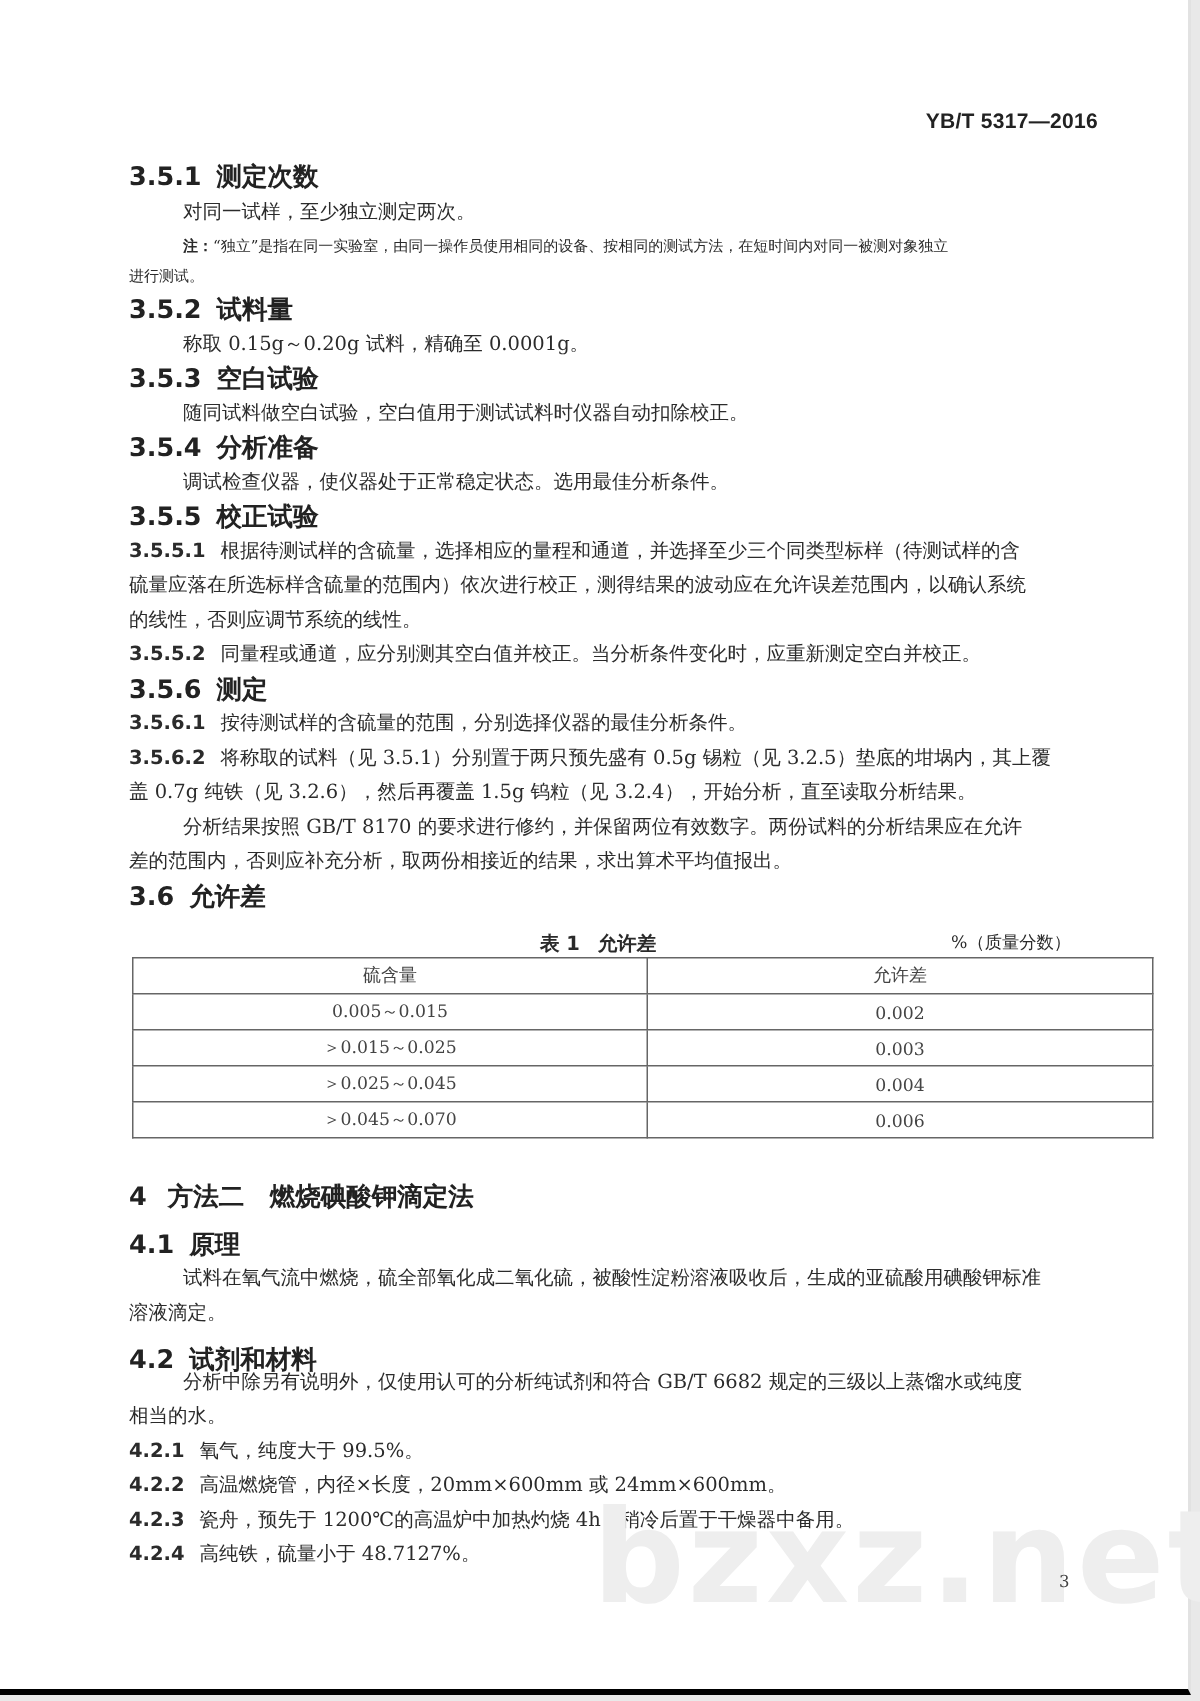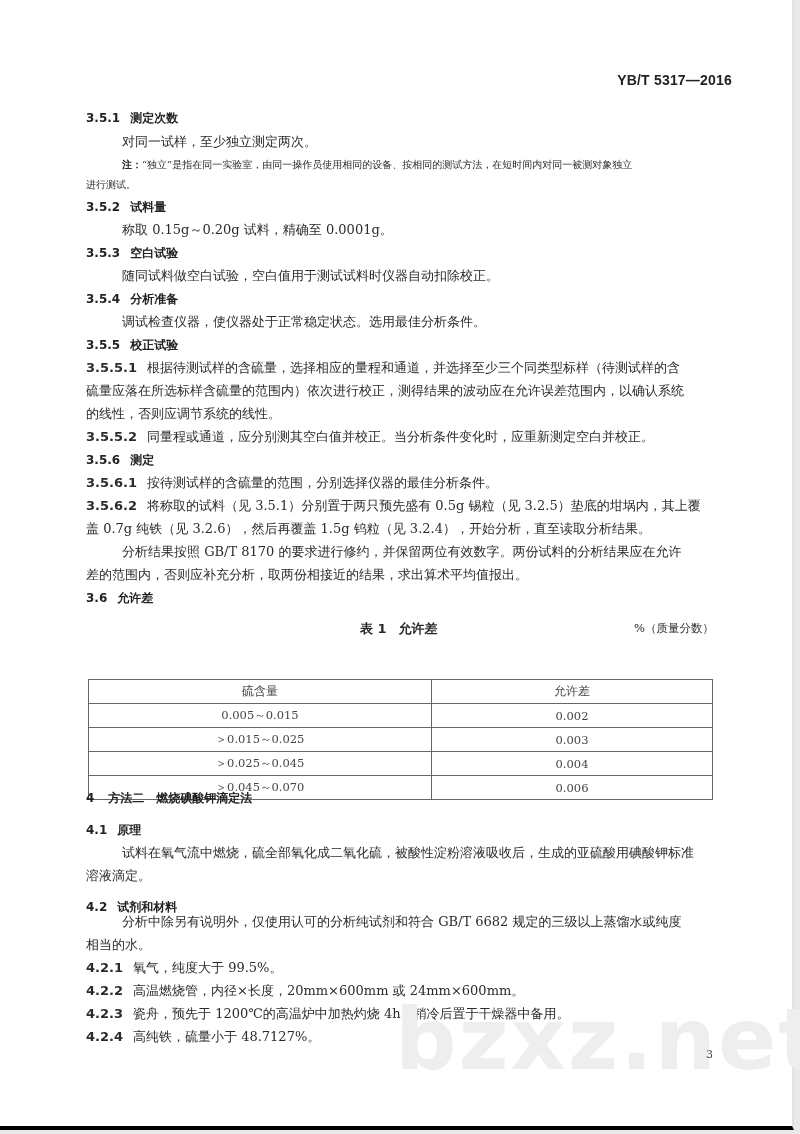--- a/index.html
+++ b/index.html
@@ -10,33 +10,33 @@
     .page {
       position: absolute; left: 0; top: 0; width: 792px; height: 1126px; background: #fff;
       border-right: 2px solid #e2e2e2; border-bottom: 4px solid #000000;
     }
     .std-code {
       position: absolute; top: 72px; right: 60px; font-family: "Liberation Sans", sans-serif;
       font-weight: bold; font-size: 14px; letter-spacing: 0.2px; color: #222;
     }
     .ln { position: absolute; left: 86px; font-size: 13px; line-height: 16px; white-space: nowrap; color: #2b2b2b; }
     .ln.ind { left: 122px; }
-    .h { font-family: "DejaVu Sans", "Liberation Sans", sans-serif; font-weight: bold; font-size: 12px; color: #222; }
+    .h { font-family: "DejaVu Sans", "Liberation Sans", sans-serif; font-weight: bold; font-size: 17px; color: #222; }
     .h .num { display: inline-block; margin-right: 10px; }
     .note { font-size: 10px; }
     .note b { font-family: "DejaVu Sans", sans-serif; }
     .secnum { font-family: "DejaVu Sans", sans-serif; font-weight: bold; margin-right: 10px; }
     .caption {
       position: absolute; top: 620px; left: 360px; font-family: "DejaVu Sans", sans-serif; font-weight: bold; font-size: 13px;
     }
     .caption .num { margin-right: 12px; }
     .unit { position: absolute; top: 621px; right: 78px; font-size: 11.5px; }
     table.t {
-      position: absolute; top: 638px; left: 88px; width: 625px; border-collapse: collapse;
-      border: 1.5px solid #555; font-size: 11.5px; margin-top: 41px;
+      position: absolute; top: 638px; left: 88px; width: 681px; border-collapse: collapse;
+      border: 1.5px solid #555; font-size: 11.5px;
     }
     table.t td, table.t th {
       border: 1px solid #666; height: 23px; text-align: center; font-weight: normal; color: #444; padding: 0;
     }
     table.t th { font-size: 12px; }
     table.t td:first-child, table.t th:first-child { width: 342px; }
     .watermark {
       position: absolute; left: 395px; top: 996px; font-family: "DejaVu Sans", sans-serif; font-weight: bold;
       font-size: 86px; color: #eeeeee; letter-spacing: 2px; line-height: 1;
     }

